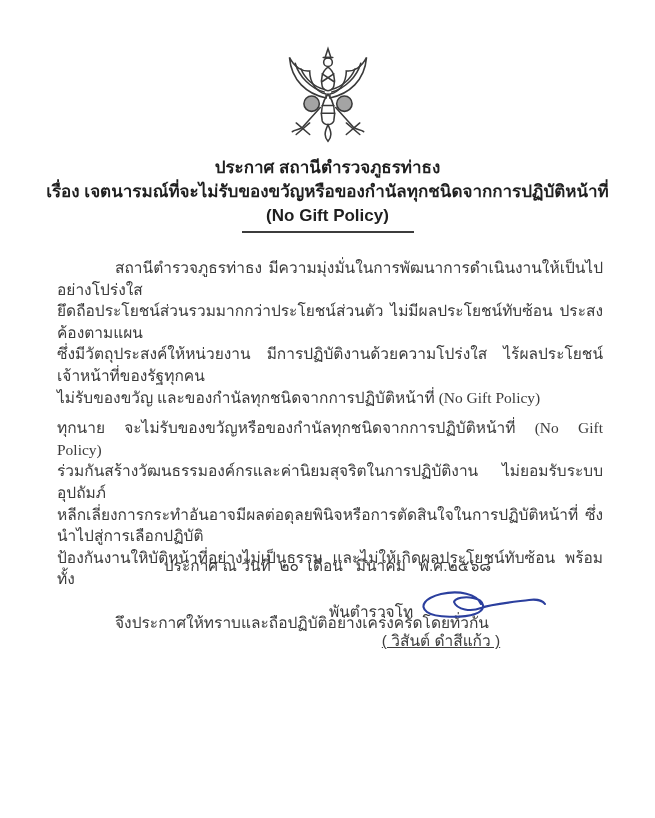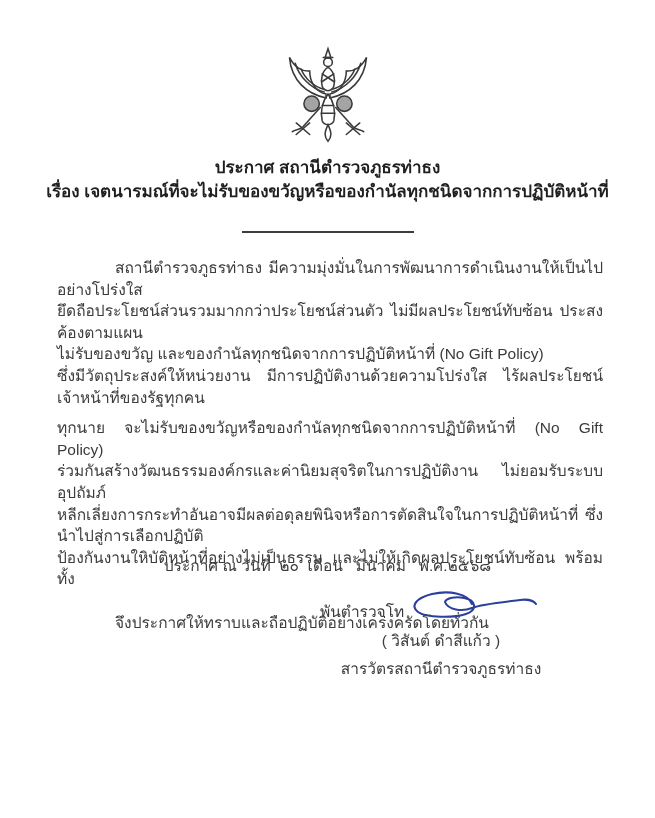--- a/index.html
+++ b/index.html
@@ -15,35 +15,35 @@
   .emblem-line { stroke:#3a3a3a; stroke-width:1.6; fill:none; stroke-linecap:round; }
   .emblem-fill { fill:#4a4a4a; opacity:.5; }
   
   .titles { position:absolute; top:156px; left:0; width:100%; text-align:center;
             color:var(--title_ink, #1f1f1f); font-weight:bold; font-size:17px; line-height:24px; }
   .divider { position:absolute; top:231px; left:50%; transform:translateX(-50%);
              width:172px; height:2px; background:var(--divider, #3c3c3c); }
   
   .content { position:absolute; top:257px; left:57px; width:546px;
              font-size:15.5px; line-height:21.6px; }
-  .bline { text-align:justify; text-align-last:justify; }
+  .bline { text-align:justify; text-align-last:justify;font-family:Liberation Serif, serif; }
   .bline.first { text-indent:58px; }
   .bline.last { text-align-last:left; }
   .para2 { margin-top:9px; }
   .closing { margin-top:22px; text-indent:58px; }
   .date-line { position:absolute; top:525px; left:0; width:100%;
                text-align:center; font-size:15.5px; white-space:pre-wrap;margin-top:28px; }
   
   .sig-block { position:absolute; top:594px; left:300px; width:282px; font-size:15.5px; }
-  .sig-row { display:flex; align-items:center; margin-left:20px; height:34px; }
+  .sig-row { display:flex; align-items:center; margin-left:29px; height:34px; }
   .sig-rank { white-space:nowrap; }
   .sig-scribble { margin-left:4px; margin-top:-10px; }
   .sig-scribble path { stroke:var(--signature_ink, #2b3f9e); stroke-width:2.1; fill:none;
                        stroke-linecap:round; stroke-linejoin:round; }
-  .sig-name { text-align:center; margin-top:0px; }
+  .sig-name { text-align:center; margin-top:0px;text-decoration:underline; }
   .sig-pos  { text-align:center; margin-top:3px; }
 </style>
 </head>
 <body>
 
 <div class="page">
 
   <div class="emblem-wrap">
     <svg width="106" height="102" viewBox="0 0 110 102" aria-hidden="true">
 
@@ -77,45 +77,45 @@
       <path class="emblem-line" d="M22,80 L36,92 M36,80 L22,92"></path>
       <path class="emblem-line" d="M74,80 L88,92 M88,80 L74,92"></path>
 
       <path class="emblem-line" d="M55,82 C51,90 51,94 55,99 C59,94 59,90 55,82 Z"></path>
     </svg>
   </div>
 
   <div class="titles">
     <div>ประกาศ สถานีตำรวจภูธรท่าธง</div>
     <div>เรื่อง เจตนารมณ์ที่จะไม่รับของขวัญหรือของกำนัลทุกชนิดจากการปฏิบัติหน้าที่</div>
+    <div>(No Gift Policy)</div>
   </div>
   <div class="divider"></div>
 
   <div class="content">
     <div class="para1">
       <div class="bline first">สถานีตำรวจภูธรท่าธง มีความมุ่งมั่นในการพัฒนาการดำเนินงานให้เป็นไปอย่างโปร่งใส</div>
       <div class="bline">ยึดถือประโยชน์ส่วนรวมมากกว่าประโยชน์ส่วนตัว ไม่มีผลประโยชน์ทับซ้อน ประสงค้องตามแผน</div>
+      <div class="bline">ซึ่งมีวัตถุประสงค์ให้หน่วยงาน มีการปฏิบัติงานด้วยความโปร่งใส ไร้ผลประโยชน์ เจ้าหน้าที่ของรัฐทุกคน</div>
       <div class="bline last">ไม่รับของขวัญ และของกำนัลทุกชนิดจากการปฏิบัติหน้าที่ (No Gift Policy)</div>
-      <div class="bline">ซึ่งมีวัตถุประสงค์ให้หน่วยงาน มีการปฏิบัติงานด้วยความโปร่งใส ไร้ผลประโยชน์ เจ้าหน้าที่ของรัฐทุกคน</div>
     </div>
     <div class="para2">
       <div class="bline">ทุกนาย จะไม่รับของขวัญหรือของกำนัลทุกชนิดจากการปฏิบัติหน้าที่ (No Gift Policy)</div>
       <div class="bline">ร่วมกันสร้างวัฒนธรรมองค์กรและค่านิยมสุจริตในการปฏิบัติงาน ไม่ยอมรับระบบอุปถัมภ์</div>
       <div class="bline">หลีกเลี่ยงการกระทำอันอาจมีผลต่อดุลยพินิจหรือการตัดสินใจในการปฏิบัติหน้าที่ ซึ่งนำไปสู่การเลือกปฏิบัติ</div>
       <div class="bline">ป้องกันงานใหิบัติหน้าที่อย่างไม่เป็นธรรม และไม่ให้เกิดผลประโยชน์ทับซ้อน พร้อมทั้ง</div>
     </div>
     <div class="closing">จึงประกาศให้ทราบและถือปฏิบัติอย่างเคร่งครัดโดยทั่วกัน</div>
   </div>
 
   <div class="date-line">ประกาศ ณ วันที่  ๒๐  เดือน   มีนาคม   พ.ศ.๒๕๖๘</div>
 
   <div class="sig-block">
     <div class="sig-row">
       <span class="sig-rank">พันตำรวจโท</span>
       <svg class="sig-scribble" width="132" height="40" viewBox="0 0 132 40" aria-hidden="true">
         <path d="M64,18 C60,8 42,4 24,8 C8,12 2,20 10,26 C18,32 46,32 58,28 C70,24 68,14 56,12 C48,10 38,12 37,16 C40,24 54,26 64,22 C74,18 96,16 112,14 C120,13 126,15 128,18"></path>
       </svg>
     </div>
     <div class="sig-name">( วิสันต์ ดำสีแก้ว )</div>
-    <div class="sig-pos">สารวัตรสถานีตำรวจภูธรท่าธง</div>
   </div>
 
 </div>
 
 </body></html>

